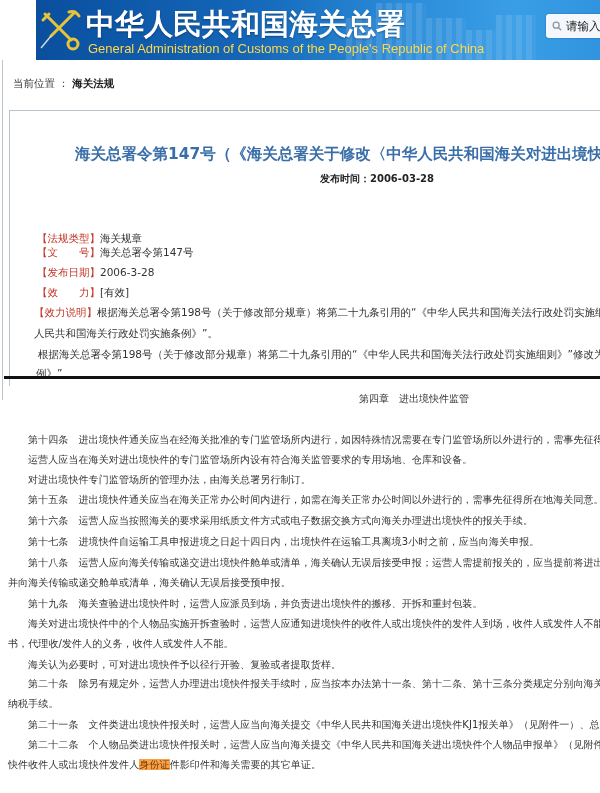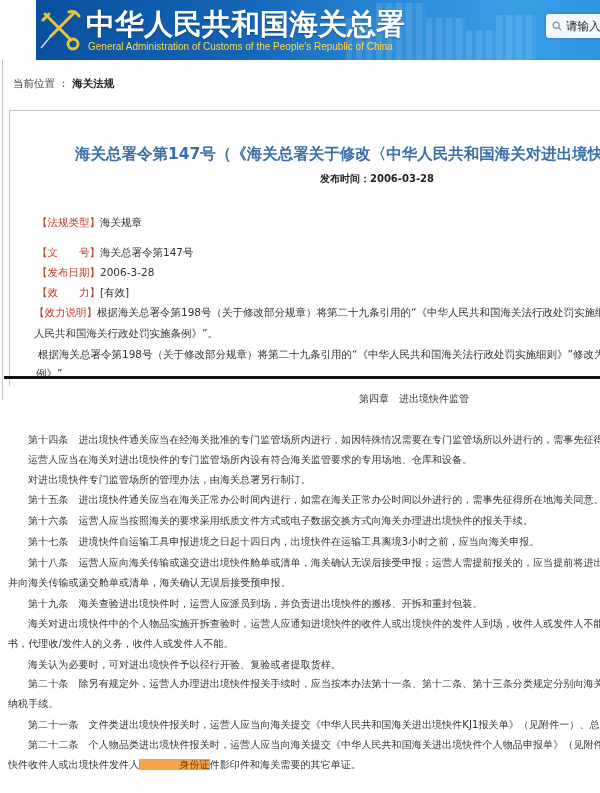--- a/index.html
+++ b/index.html
@@ -25,21 +25,21 @@
   .logo {
     position: absolute; left: 3px; top: 6px; width: 44px; height: 46px;
   }
   .site-title {
     position: absolute; left: 50px; top: 5px; font-size: 29px; color: #ffffff;
     font-weight: bold; letter-spacing: 0px; white-space: nowrap;
     text-shadow: 0 1px 2px rgba(0,0,0,0.35);
     font-family: "DejaVu Sans", sans-serif;
   }
   .site-subtitle {
-    position: absolute; left: 52px; top: 41px; font-size: 10px; color: #ffd84a;
+    position: absolute; left: 52px; top: 41px; font-size: 13px; color: #ffd84a;
     white-space: nowrap; font-family: "Liberation Sans", sans-serif;
   }
   .search-box {
     position: absolute; left: 510px; top: 14px; width: 100px; height: 24px;
     background: #f4f7fb; border-radius: 3px; box-shadow: 0 0 2px rgba(0,0,0,0.3);
     display: flex; align-items: center;
   }
   .search-icon { width: 12px; height: 12px; margin-left: 6px; }
   .search-input {
     border: none; background: transparent; outline: none; font-size: 11.5px;
@@ -81,21 +81,21 @@
     position: absolute; left: 4px; top: 376px; width: 600px; height: 3px; background: #111;
   }
 
   
   .chapter-title {
     position: absolute; left: 343px; top: 392px; font-size: 10px; color: #333; white-space: nowrap; margin-left: 16px;
   }
   .para {
     position: absolute; font-size: 10px; color: #333; white-space: nowrap; letter-spacing: 0.1px;
   }
-  .hl { background: #f7a24a; color: #7a3d00; padding-left: 40px; }
+  .hl { background: #f7a24a; color: #7a3d00; }
 </style>
 </head>
 <body>
 
 <div class="banner">
   <div class="building"></div>
   <svg class="logo" viewBox="0 0 44 46">
     <g stroke="#e8c43a" stroke-width="3" fill="none" stroke-linecap="round">
       <line x1="6" y1="8" x2="32" y2="34"></line>
       <line x1="36" y1="6" x2="12" y2="30"></line>
@@ -122,21 +122,21 @@
   <span>当前位置 ：</span>
   <span class="current">海关法规</span>
 </div>
 
 <div class="article-box"></div>
 <div class="article-title">海关总署令第147号（《海关总署关于修改〈中华人民共和国海关对进出境快</div>
 <div class="publish-time">
   <span>发布时间：</span><span>2006-03-28</span>
 </div>
 
-<div class="meta-row" style="top:216px">
+<div class="meta-row" style="top:232px">
   <span class="meta-key">【法规类型】</span><span>海关规章</span>
 </div>
 <div class="meta-row" style="top:246px">
   <span class="meta-key">【文　　号】</span><span>海关总署令第147号</span>
 </div>
 <div class="meta-row" style="top:266px">
   <span class="meta-key">【发布日期】</span><span>2006-3-28</span>
 </div>
 <div class="meta-row" style="top:286px">
   <span class="meta-key">【效　　力】</span><span>[有效]</span>

